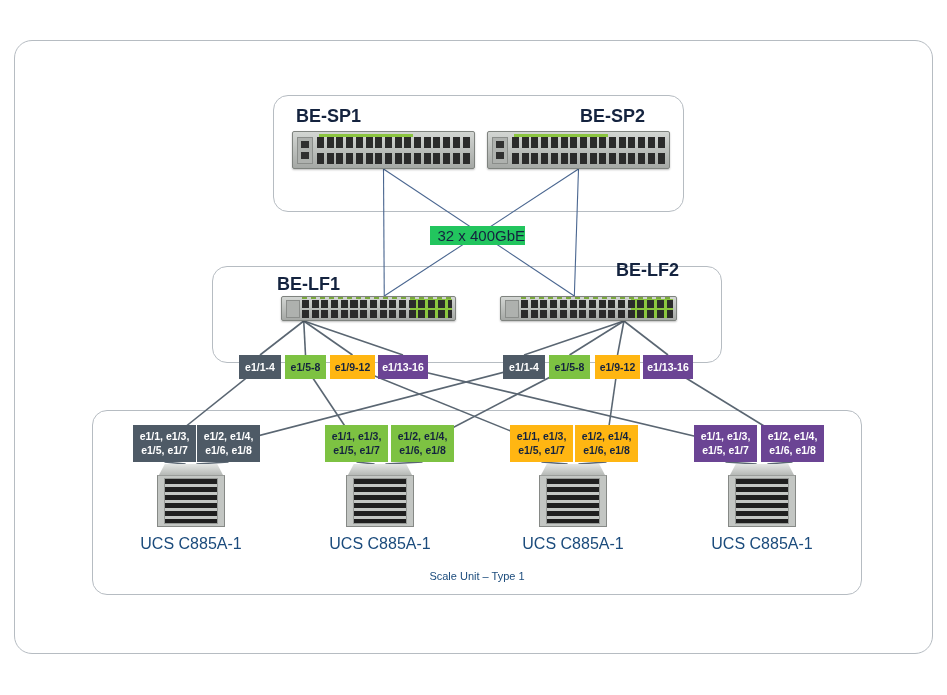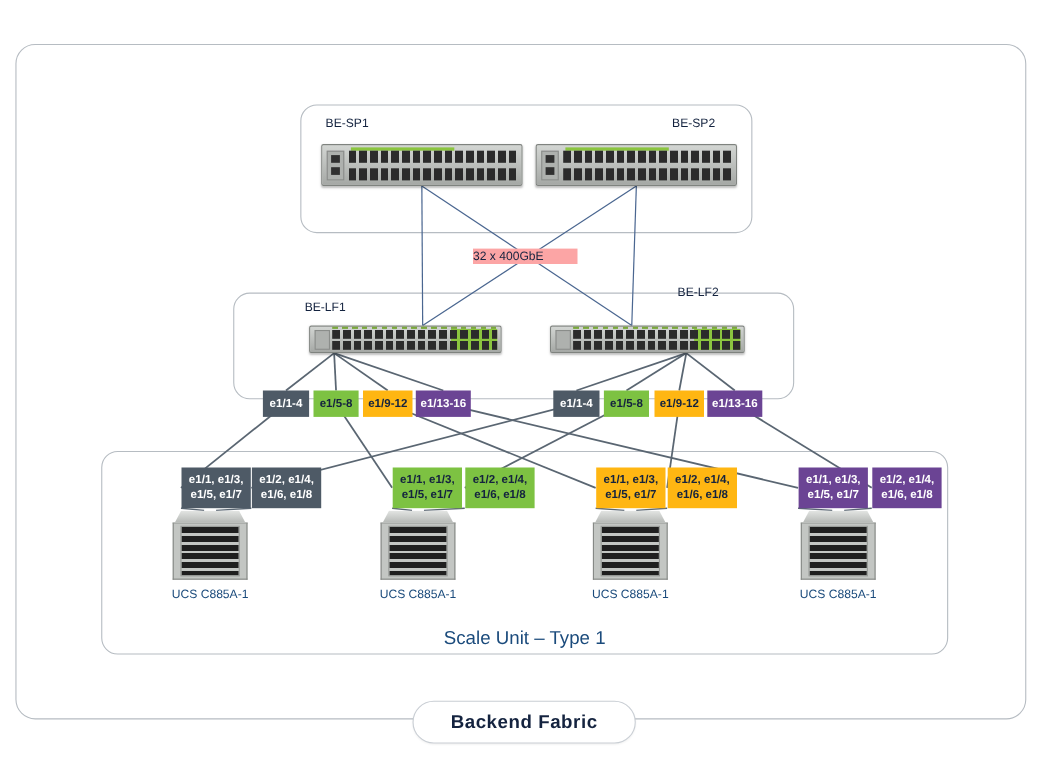--- a/index.html
+++ b/index.html
@@ -41,45 +41,45 @@
   .spine-sw .sw-module:after  { content:""; position:absolute; left:3px; top:14px; width:8px; height:7px; background:#303030; }
   .leaf-sw { height:25px; }
   .leaf-sw .sw-row { left:20px; right:3px; }
   .leaf-sw .r1 { top:3px;  height:8px; }
   .leaf-sw .r2 { top:13px; height:8px; }
   .leaf-sw .sw-module { top:3px; width:14px; height:18px; }
   .sw-greenzone { position:absolute; right:3px; top:2px; bottom:2px; width:42px; background:var(--accent-green); }
   .sw-topdash { position:absolute; top:0; left:20px; right:3px; height:2px;
                 background:repeating-linear-gradient(90deg,#7aa83c 0 5px, transparent 5px 9px); }
 
-  .sw-label { position:absolute; z-index:2; font-weight:normal; font-size:11px; color:var(--navy); }
-
-  
-  .link-label { position:absolute; z-index:2; left:430px; top:226px; width:95px; text-align:left;
-                font-size:11px; color:var(--navy); background:#fca5a5; padding:1px 0; }
+  .sw-label { position:absolute; z-index:2; font-weight:bold; font-size:18px; color:var(--navy); }
+
+  
+  .link-label { position:absolute; z-index:2; left:430px; top:226px; width:95px; text-align:right;
+                font-size:15px; color:var(--navy); background:#22c55e; padding:1px 0; }
 
   
   .plabel { position:absolute; z-index:2; top:355px; height:24px; line-height:24px;
             font-size:10.5px; font-weight:bold; text-align:center; }
   .slabel { position:absolute; z-index:2; top:425px; width:63px; height:37px; padding-top:4px;
-            font-size:10.5px; font-weight:bold; text-align:center; line-height:14px;margin-left:32px; }
+            font-size:10.5px; font-weight:bold; text-align:center; line-height:14px; }
 
   
   .server { position:absolute; z-index:2; top:464px; width:68px; height:64px; }
   .srv-lid { height:11px; margin:0 2px; background:linear-gradient(#e4e6e4,#b6b9b6);
              clip-path:polygon(9% 0, 91% 0, 100% 100%, 0 100%); }
   .srv-body { height:52px; background:#c3c6c3; border:1px solid #868986; border-top:1px solid #9a9d9a;
               padding:2px 6px; }
   .srv-bays { height:100%; border:1px solid #969996;
               background:repeating-linear-gradient(180deg,#1f1f1f 0 5.5px, #c3c6c3 5.5px 8px); }
   .ucs-label { position:absolute; z-index:2; top:535px; width:120px; text-align:center;
-               font-size:11px; color:var(--blue-text); }
+               font-size:16px; color:var(--blue-text); }
 
   .scale-label { position:absolute; z-index:2; left:327px; top:570px; width:300px; text-align:center;
-                 font-size:17px; color:var(--blue-text); }
+                 font-size:11px; color:var(--blue-text); }
 </style>
 </head>
 <body>
 
 <div class="canvas">
 
   <div class="gbox outer-box"></div>
   <div class="gbox spine-box"></div>
   <div class="gbox leaf-box"></div>
   <div class="gbox scale-box"></div>
@@ -108,26 +108,23 @@
       <line x1="164.5" y1="462" x2="185.56" y2="464" class="conn"></line>
       <line x1="228.5" y1="462" x2="196.44" y2="464" class="conn"></line>
       <line x1="356.5" y1="462" x2="374.56" y2="464" class="conn"></line>
       <line x1="422.5" y1="462" x2="385.44" y2="464" class="conn"></line>
       <line x1="541.5" y1="462" x2="567.56" y2="464" class="conn"></line>
       <line x1="606.5" y1="462" x2="578.44" y2="464" class="conn"></line>
       <line x1="725.5" y1="462" x2="756.56" y2="464" class="conn"></line>
       <line x1="792.5" y1="462" x2="767.44" y2="464" class="conn"></line>
     </svg>
 
-  <div class="pill bottom-pill">
-    <span>Backend Fabric</span>
-  </div>
 
   <div class="sw-label" style="left:296px;top:106px">BE-SP1</div>
-  <div class="sw-label" style="left:611px;top:106px">BE-SP2</div>
+  <div class="sw-label" style="left:580px;top:106px">BE-SP2</div>
 
   <div class="sw spine-sw" style="left:292px;top:131px;width:183px">
     <div class="sw-stripe"></div>
     <div class="sw-module"></div>
     <div class="sw-row r1"></div>
     <div class="sw-row r2"></div>
   </div>
   <div class="sw spine-sw" style="left:487px;top:131px;width:183px">
     <div class="sw-stripe"></div>
     <div class="sw-module"></div>

